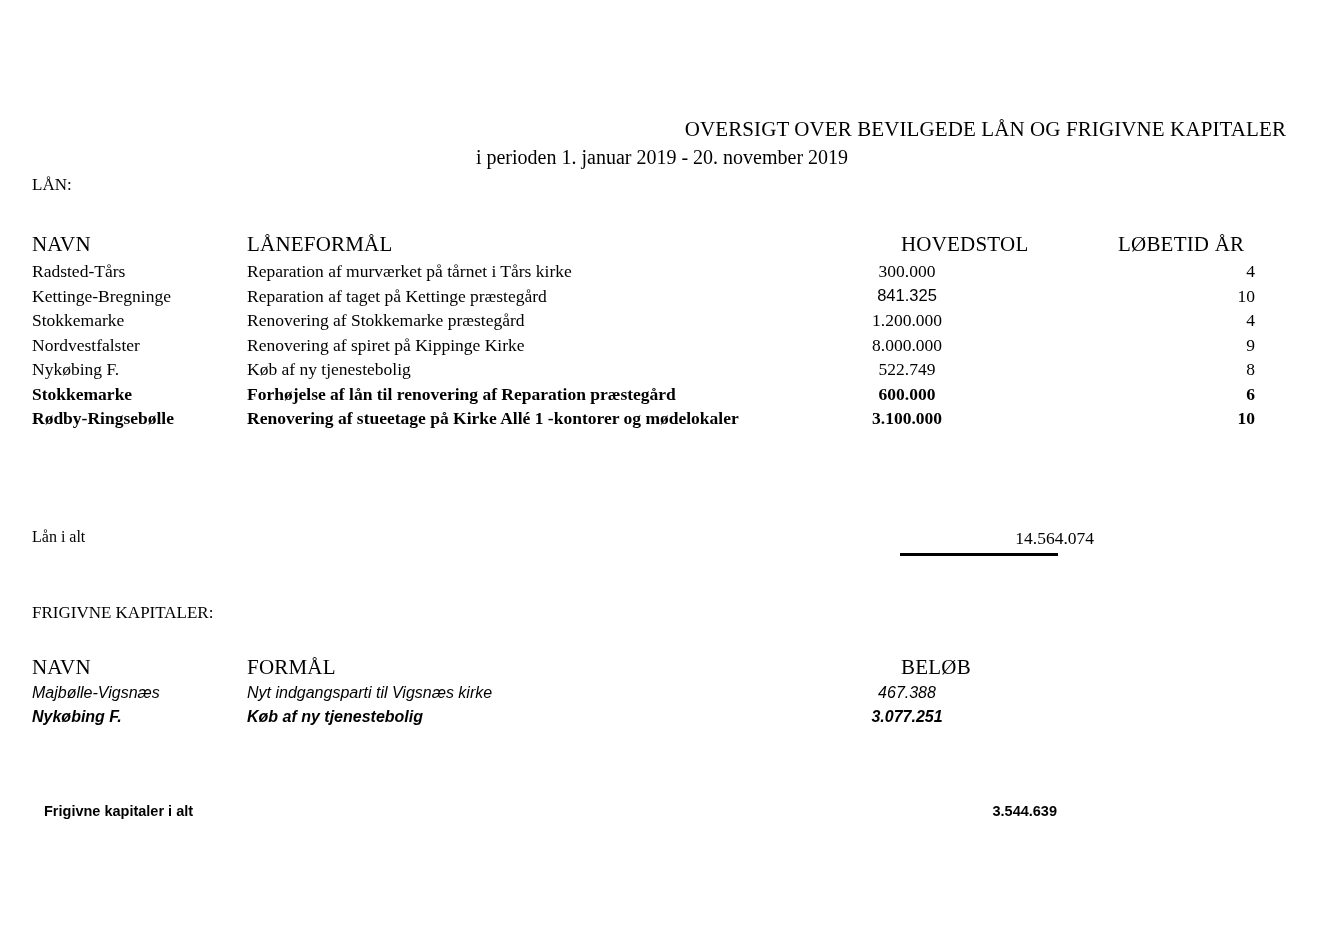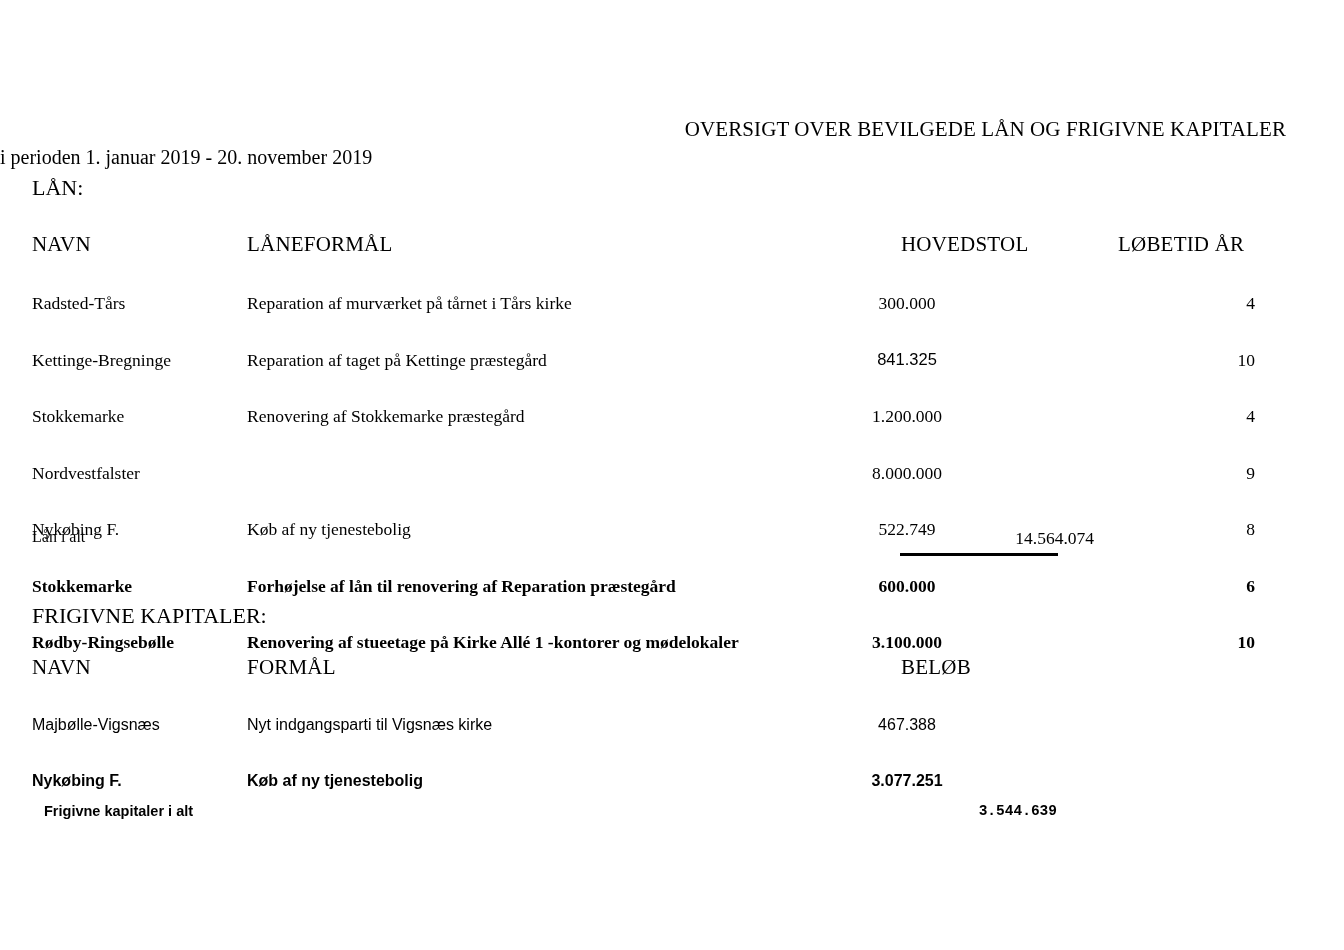--- a/index.html
+++ b/index.html
@@ -30,28 +30,30 @@
     text-align: right;
     font-size: 21px;
     letter-spacing: 0.1px;
     white-space: nowrap;
   }
   .doc-subtitle {
     position: absolute;
     left: 0;
     top: 146px;
     width: 1286px;
+    text-align: center;
     font-size: 20px;
     white-space: nowrap;
+    padding-left: 19px;
   }
 
   
   .section-heading {
     position: absolute;
-    font-size: 22px;
+    font-size: 17px;
     white-space: nowrap;
   }
   #loans-heading  { left: 32px; top: 175px; }
   #freed-heading  { left: 32px; top: 603px; }
 
   
   .tbl {
     position: absolute;
     left: 0;
     width: 1286px;
@@ -77,26 +79,25 @@
   .hdr .col-years  { left: 1118px; width: auto; text-align: center; }
 
   .hdr {
     font-size: 21px;
     height: 27px;
   }
   .hdr .cell { letter-spacing: 0.2px; }
 
   .body-row {
     font-size: 17.5px;
-    margin-top: 32px;
   }
   .body-row.bold .cell { font-weight: bold; }
 
   
-  .sans .cell { font-family: "Liberation Sans", sans-serif; font-size: 16px; }
+  .sans .cell { font-family: "Liberation Sans", sans-serif; font-size: 16px; font-style: italic; }
 
   
   .sans-num { font-family: "Liberation Sans", sans-serif; font-size: 16.5px; }
 
   
   #loans-header { top: 232px; }
   #loans-body   { top: 261px; }
 
   
   #loans-total {
@@ -152,21 +153,20 @@
     top: 0;
     white-space: nowrap;
   }
   #freed-total .total-value {
     position: absolute;
     left: 757px;
     top: 0;
     width: 300px;
     text-align: right;
     white-space: nowrap;
-    font-family: Liberation Mono, monospace;
   }
 </style>
 </head>
 <body>
 
 <div class="page">
 
   <div class="doc-title">OVERSIGT OVER BEVILGEDE LÅN OG FRIGIVNE KAPITALER</div>
   <div class="doc-subtitle">i perioden 1. januar 2019 - 20. november 2019</div>
 
@@ -199,20 +199,21 @@
 
     <div class="row body-row">
       <span class="cell col-navn">Stokkemarke</span>
       <span class="cell col-formal">Renovering af Stokkemarke præstegård</span>
       <span class="cell col-amount">1.200.000</span>
       <span class="cell col-years">4</span>
     </div>
 
     <div class="row body-row">
       <span class="cell col-navn">Nordvestfalster</span>
+      <span class="cell col-formal">Renovering af spiret på Kippinge Kirke</span>
       <span class="cell col-amount">8.000.000</span>
       <span class="cell col-years">9</span>
     </div>
 
     <div class="row body-row">
       <span class="cell col-navn">Nykøbing F.</span>
       <span class="cell col-formal">Køb af ny tjenestebolig</span>
       <span class="cell col-amount">522.749</span>
       <span class="cell col-years">8</span>
     </div>

